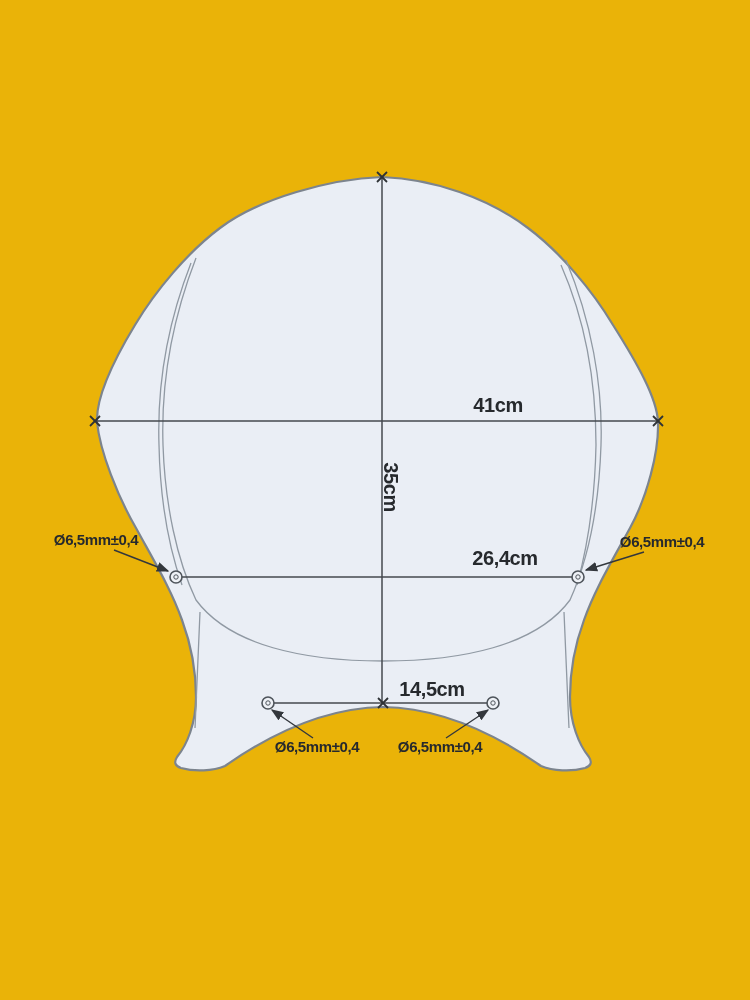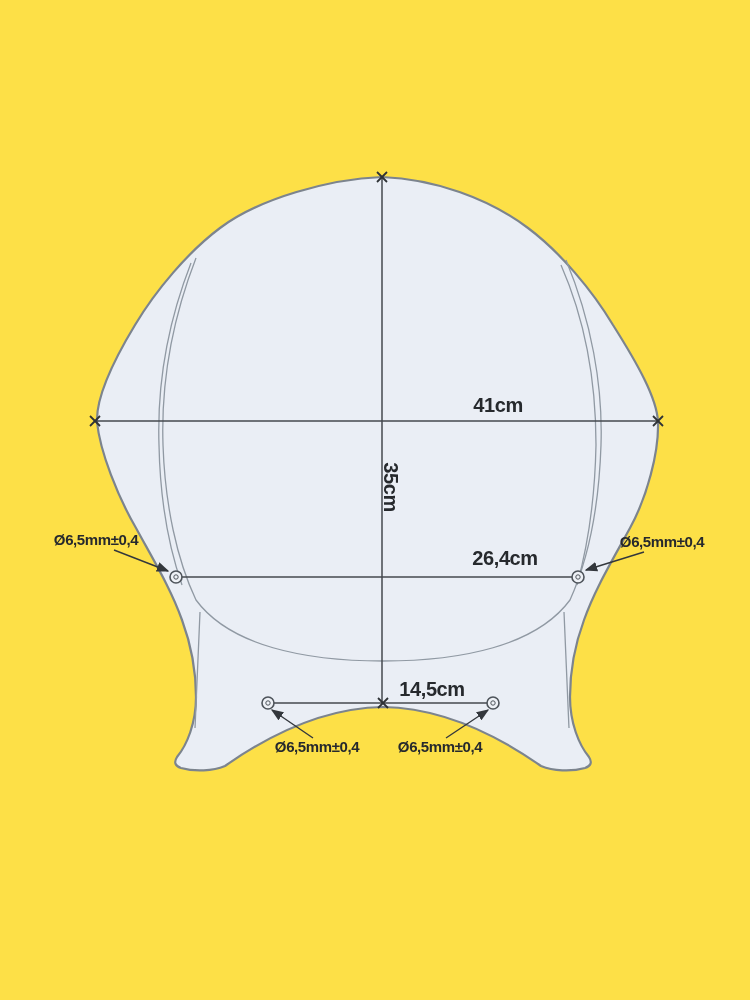--- a/index.html
+++ b/index.html
@@ -1,16 +1,16 @@
 <!DOCTYPE html>
 <html><head>
 <meta charset="utf-8">
 <style>
   html,body{margin:0;padding:0;background:#ffffff;}
-  .stage{position:relative;width:750px;height:1000px;background:#fde047;overflow:hidden;
+  .stage{position:relative;width:750px;height:1000px;background:#eab308;overflow:hidden;
          font-family:"Liberation Sans", sans-serif;}
   svg{display:block;}
   .outline{fill:#eaeef5;stroke:#7c848e;stroke-width:2.2;stroke-linejoin:round;}
   .thin{fill:none;stroke:#9099a3;stroke-width:1.3;}
   .dim{stroke:#44484e;stroke-width:1.5;fill:none;}
   .xmark{stroke:#2e3236;stroke-width:1.8;}
   .hole{fill:#eef1f6;stroke:#4e545b;stroke-width:1.6;}
   .hole-inner{fill:none;stroke:#4e545b;stroke-width:1;}
   .leader{stroke:#33373c;stroke-width:1.4;fill:none;}
   .dim-label{font-weight:bold;font-size:20px;fill:#26292d;letter-spacing:-0.4px;}

